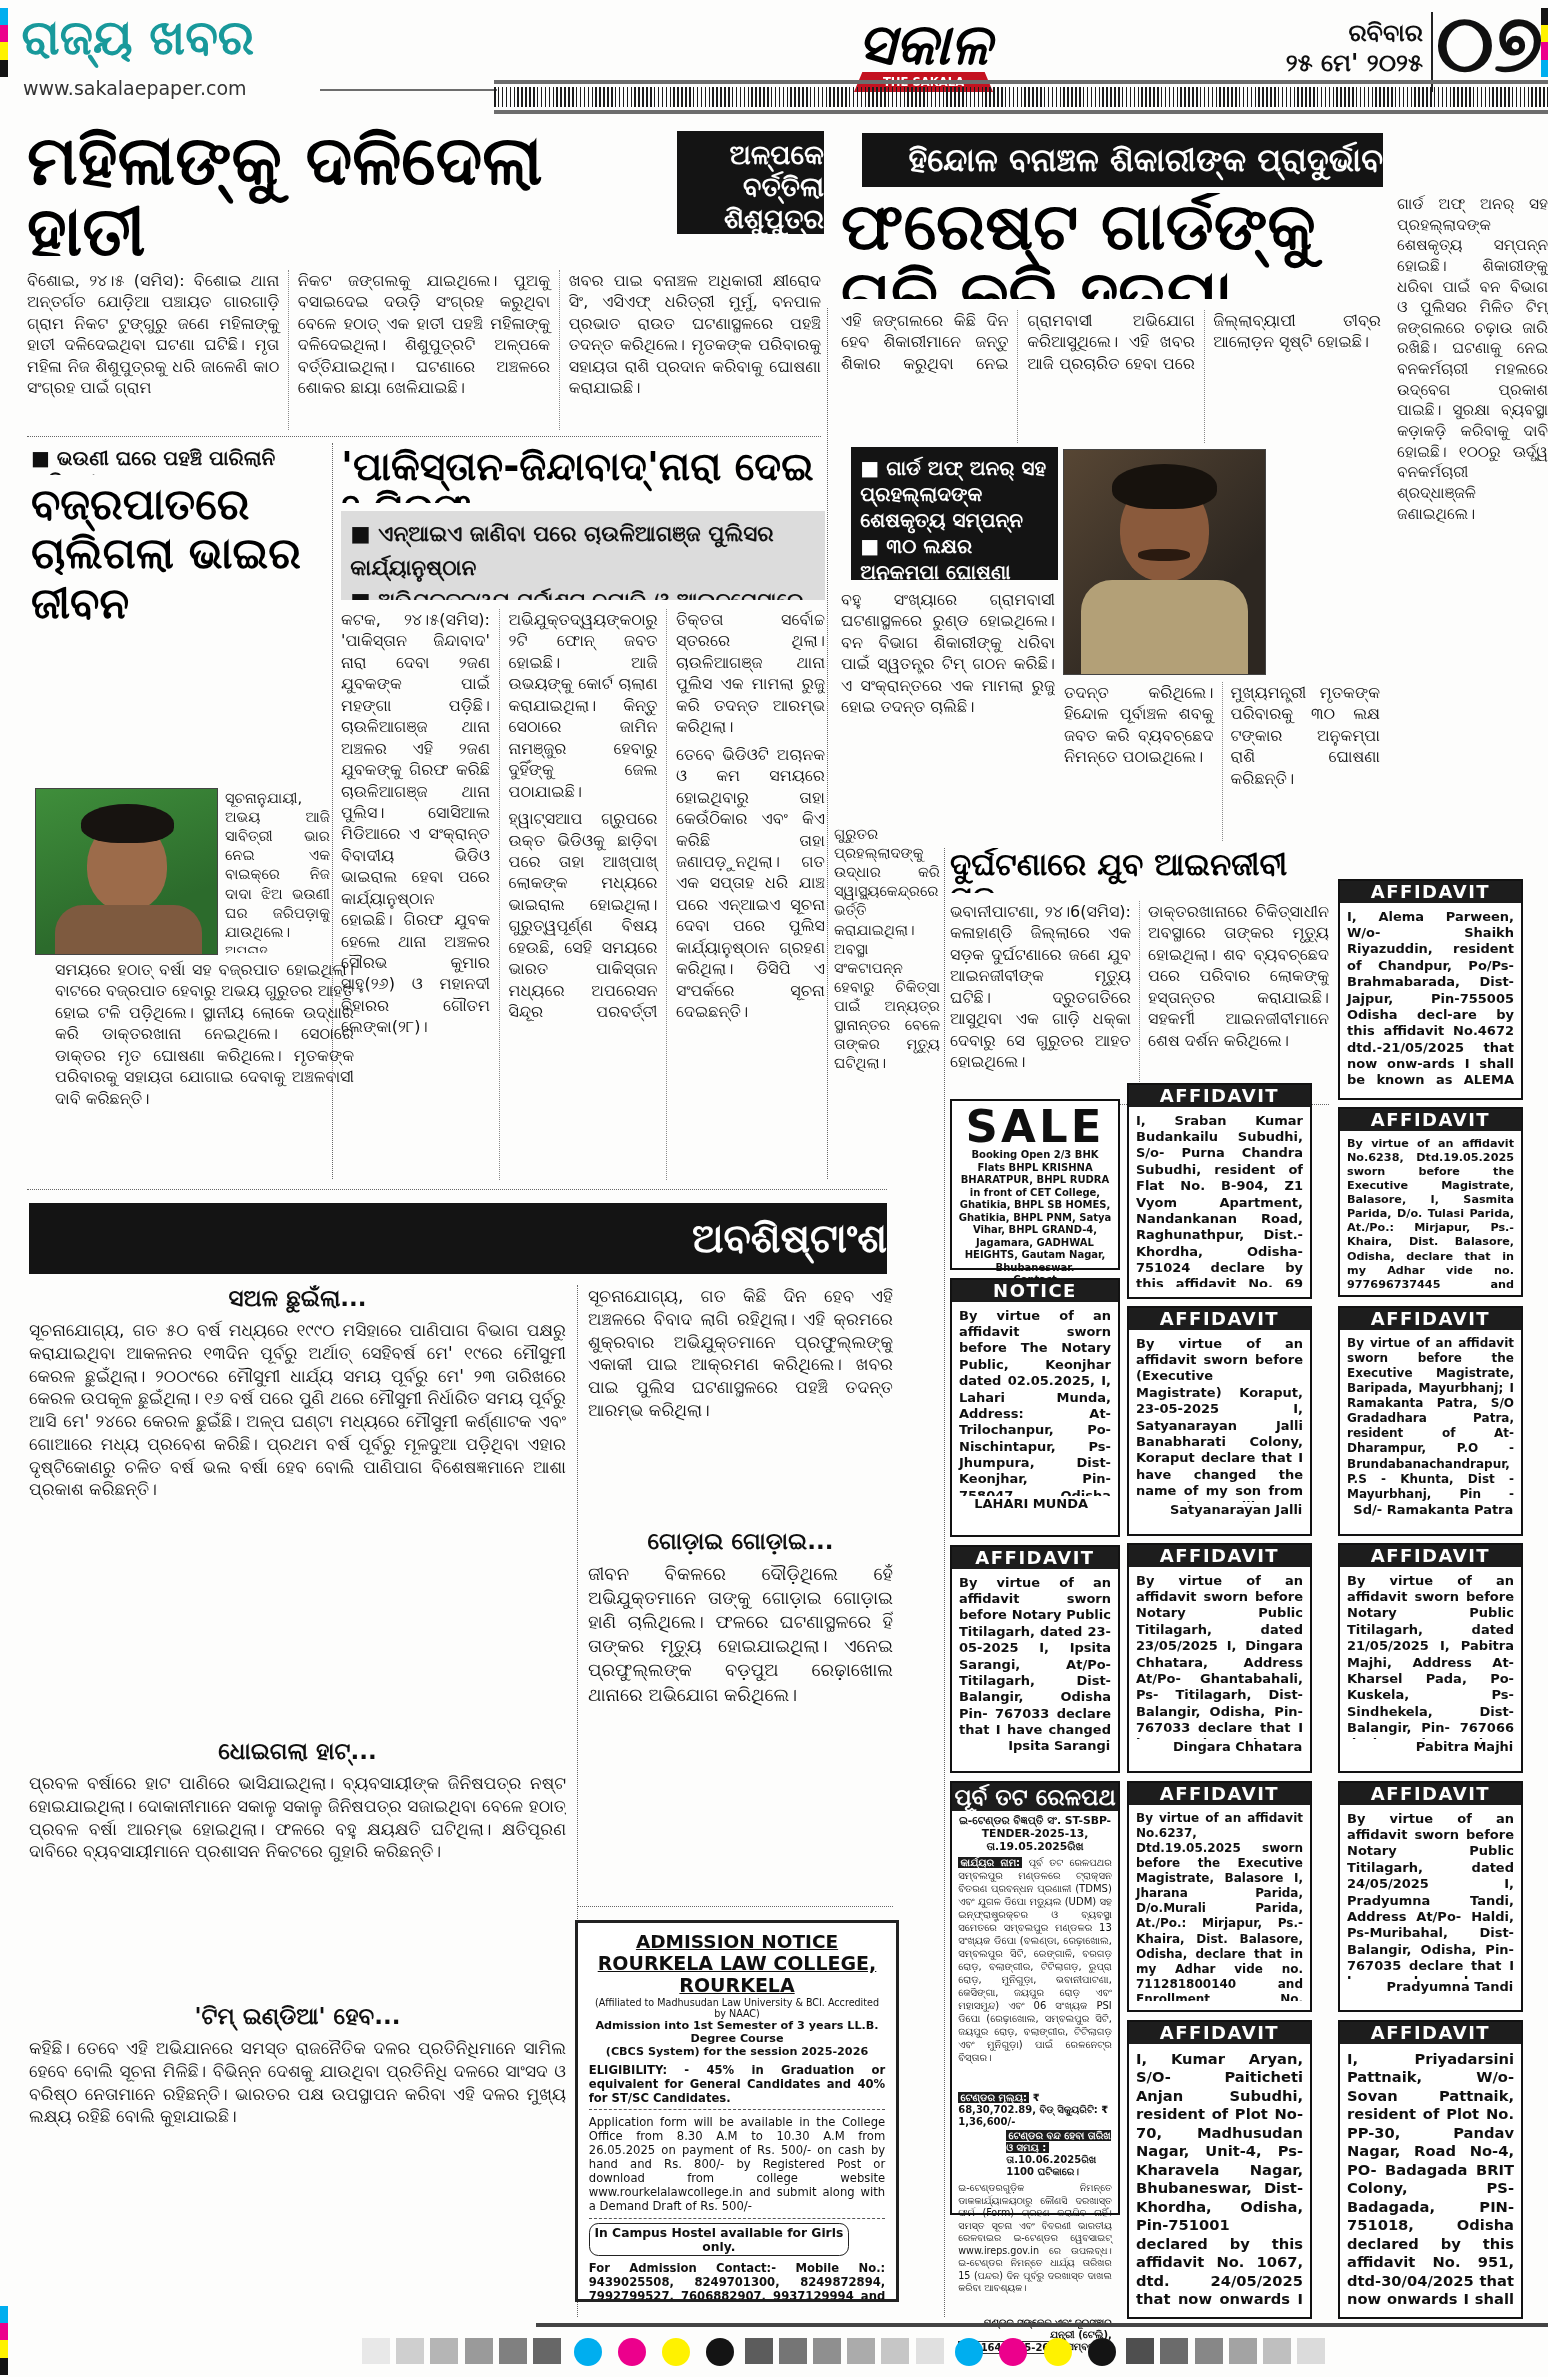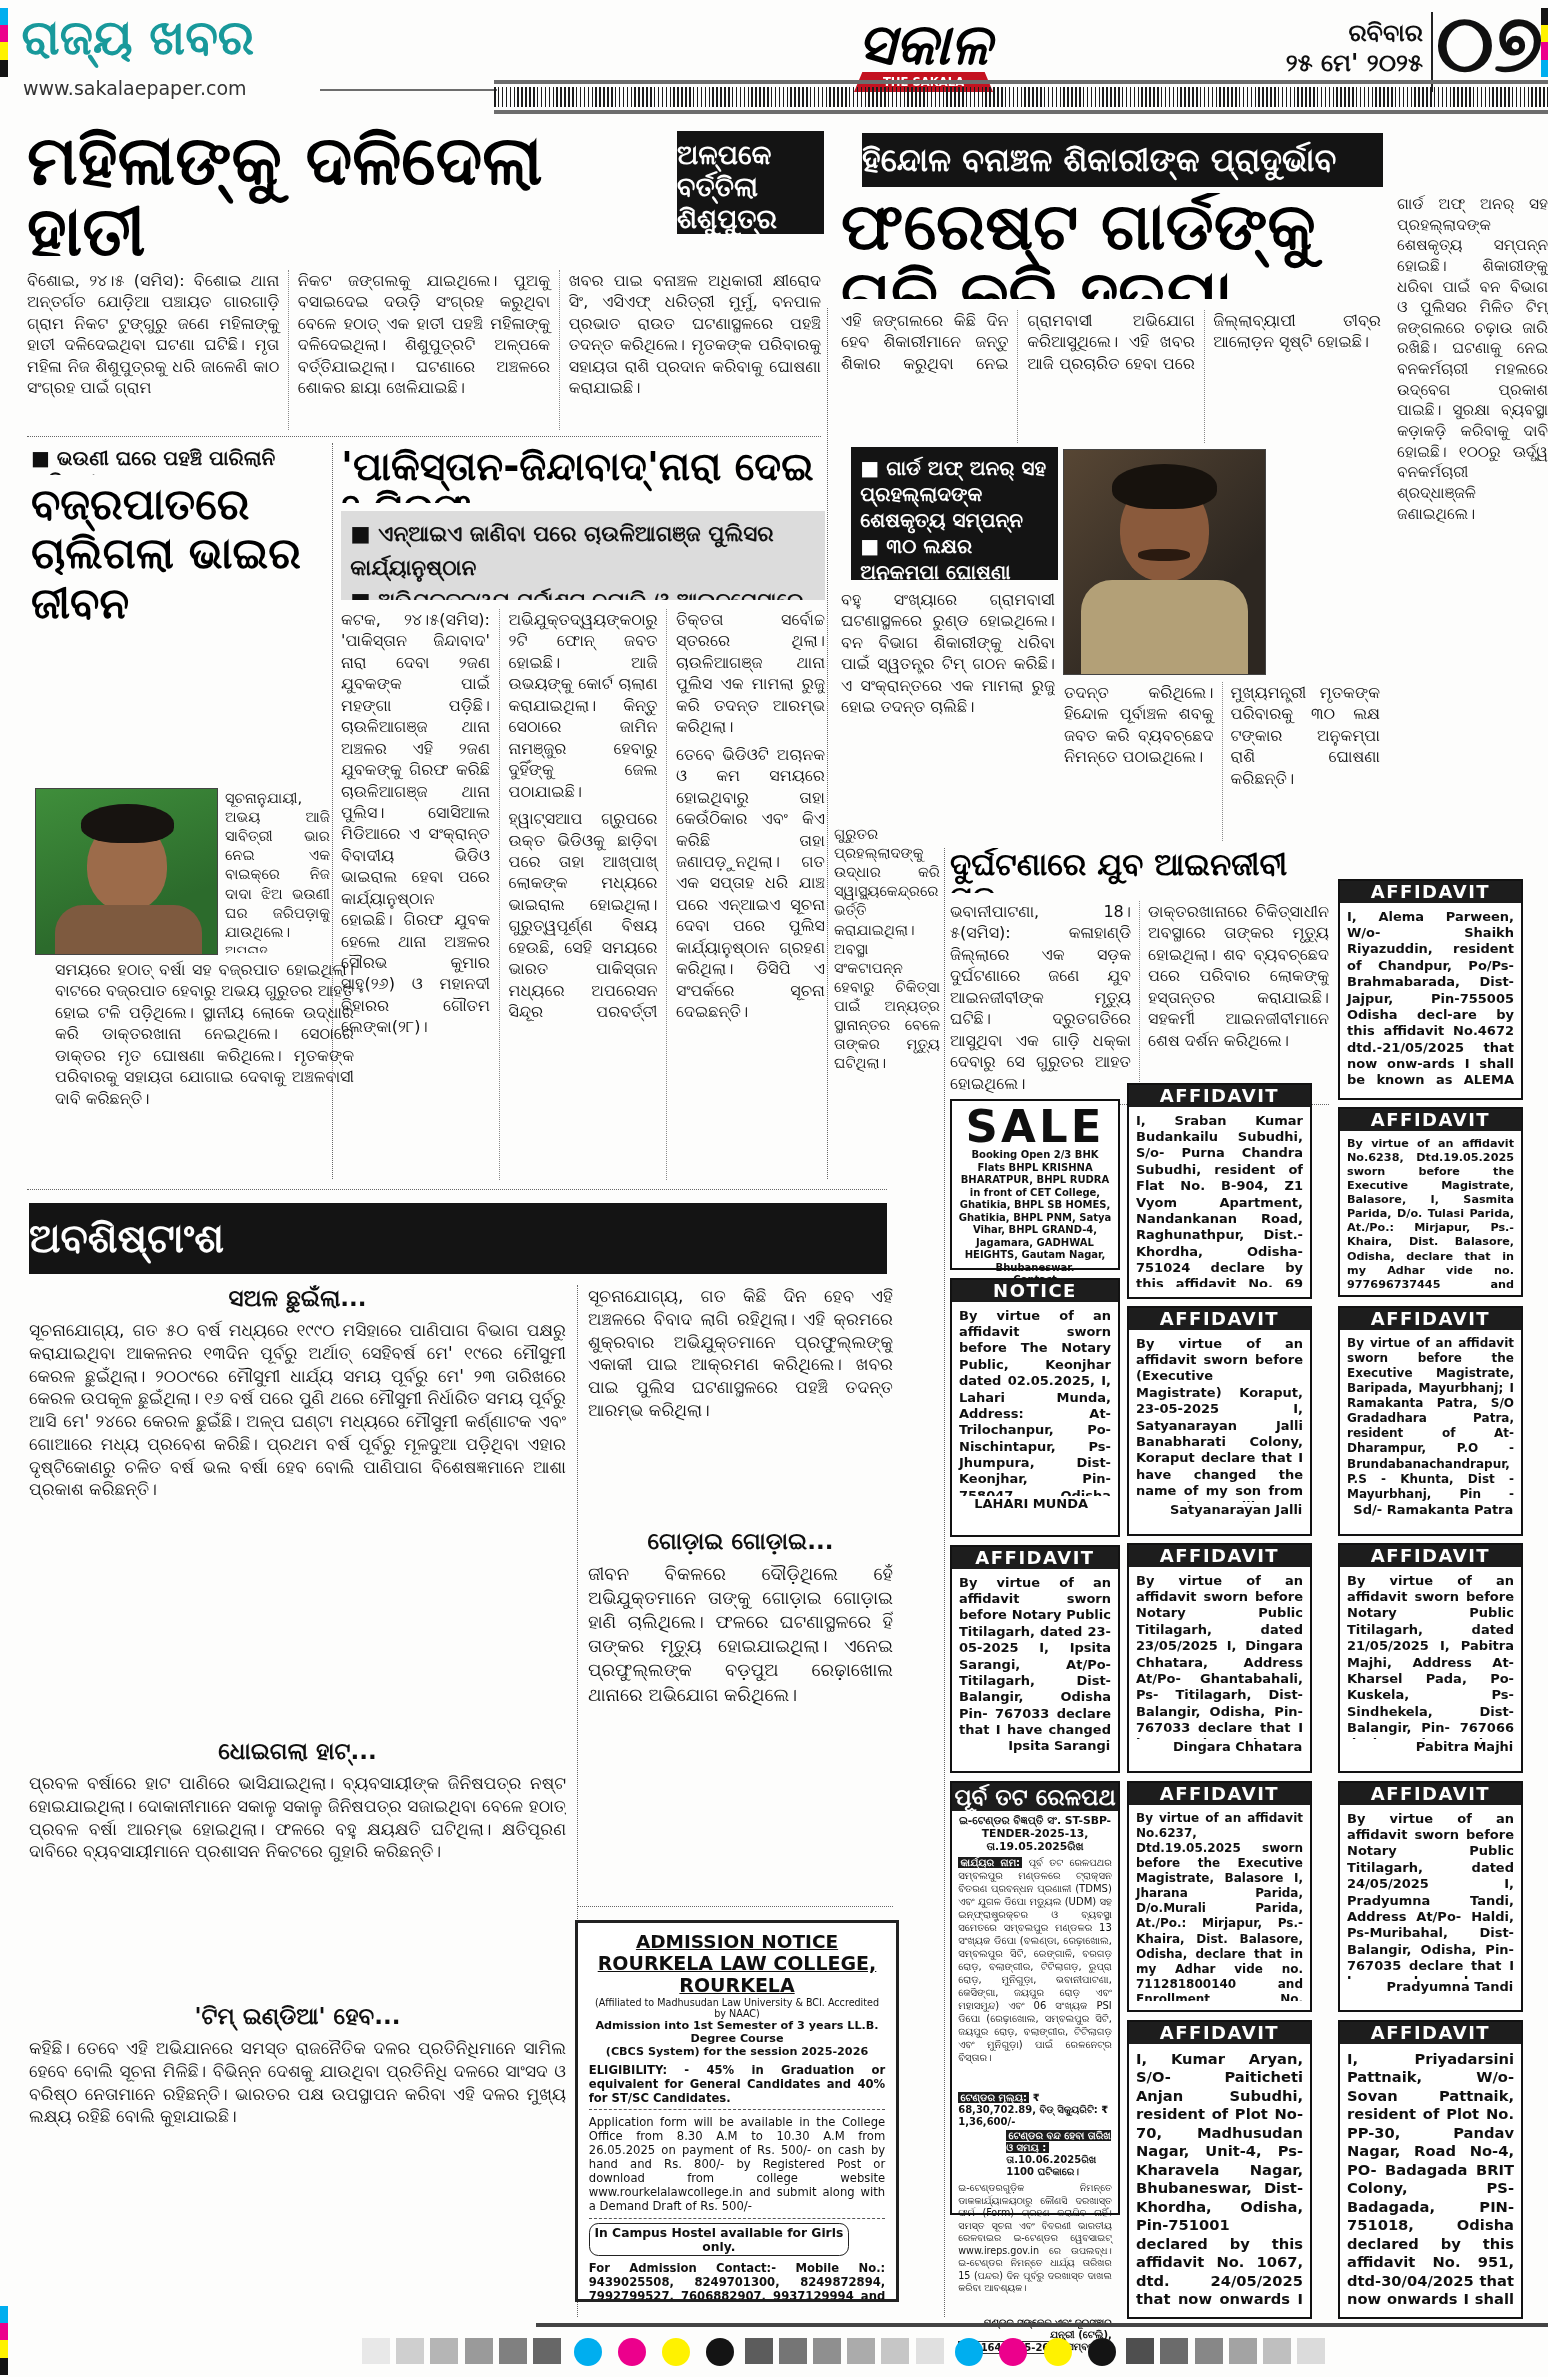--- a/index.html
+++ b/index.html
@@ -3,21 +3,21 @@
 <meta charset="utf-8">
 <style>
   html,body{margin:0;padding:0;background:#888;}
   #page{position:relative;width:1548px;height:2377px;background:#fdfdfc;margin:0 auto;
         font-family:"DejaVu Sans",sans-serif;color:#101010;overflow:hidden;}
   .abs{position:absolute;}
   .txt{overflow:hidden;}
   .body-text{font-size:16px;line-height:1.34;text-align:justify;overflow:hidden;}
   .small-text{font-size:14.7px;line-height:1.3;text-align:justify;overflow:hidden;}
   .headline{font-weight:bold;color:#000;overflow:hidden;line-height:1.05;}
-  .banner-black{background:#141414;color:#fff;font-weight:bold;text-align:left;overflow:hidden;}
+  .banner-black{background:#141414;color:#fff;font-weight:bold;text-align:right;overflow:hidden;}
   .gray-box{background:#dcdcdc;font-weight:bold;overflow:hidden;}
   .dotv{border-left:1.5px dotted #666;}
   .doth{border-top:1.5px dotted #666;}
   .cols3{column-count:3;column-gap:18.5px;column-rule:1.5px dotted #888;}
   .cols2{column-count:2;column-gap:17px;column-rule:1.5px dotted #888;}
   .cols3 p,.cols2 p{margin:0 0 6.2px 0;}
   .aff-box{position:absolute;border:2.3px solid #111;background:#fff;box-sizing:border-box;}
   .aff-head{background:#1d1d1d;color:#fff;font-weight:bold;text-align:center;
             font-size:18px;letter-spacing:1.5px;padding:0.8px 0;line-height:1.15;overflow:hidden;}
   .aff-body{font-size:13px;line-height:1.26;text-align:justify;padding:5.4px 7px 3.1px 7px;
@@ -106,21 +106,21 @@
     <div style="font-size:21.6px;line-height:1.55;">■ ଅଭିଯୁକ୍ତଦ୍ୱୟ ମର୍ଚ୍ଚାଣ୍ଟ ନ୍ୟାଭି ଓ ଆଇନପେସାରେ ଥିବା ଡିସିପିଙ୍କ ସୂଚନା</div>
   </div>
   <div class="abs body-text cols3 txt" style="left:341px;top:609px;width:484px;height:571px;">
     <p>କଟକ, ୨୪।୫(ସମିସ): 'ପାକିସ୍ତାନ ଜିନ୍ଦାବାଦ' ନାରା ଦେବା ୨ଜଣ ଯୁବକଙ୍କ ପାଇଁ ମହଙ୍ଗା ପଡ଼ିଛି। ଚାଉଳିଆଗଞ୍ଜ ଥାନା ଅଞ୍ଚଳର ଏହି ୨ଜଣ ଯୁବକଙ୍କୁ ଗିରଫ କରିଛି ଚାଉଳିଆଗଞ୍ଜ ଥାନା ପୁଲିସ। ସୋସିଆଲ ମିଡିଆରେ ଏ ସଂକ୍ରାନ୍ତ ବିବାଦୀୟ ଭିଡିଓ ଭାଇରାଲ ହେବା ପରେ କାର୍ଯ୍ୟାନୁଷ୍ଠାନ ହୋଇଛି। ଗିରଫ ଯୁବକ ହେଲେ ଥାନା ଅଞ୍ଚଳର ସୌରଭ କୁମାର ସାହୁ(୨୬) ଓ ମହାନଦୀ ବିହାରର ଗୌତମ ଲେଙ୍କା(୨୮)। ଅଭିଯୁକ୍ତଦ୍ୱୟଙ୍କଠାରୁ ୨ଟି ଫୋନ୍ ଜବତ ହୋଇଛି। ଆଜି ଉଭୟଙ୍କୁ କୋର୍ଟ ଚାଲାଣ କରାଯାଇଥିଲା। କିନ୍ତୁ ସେଠାରେ ଜାମିନ ନାମଞ୍ଜୁର ହେବାରୁ ଦୁହିଁଙ୍କୁ ଜେଲ ପଠାଯାଇଛି।</p>
     <p>ହ୍ୱାଟ୍ସଆପ ଗ୍ରୁପରେ ଉକ୍ତ ଭିଡିଓକୁ ଛାଡ଼ିବା ପରେ ତାହା ଆଖ୍‌ପାଖ୍ ଲୋକଙ୍କ ମଧ୍ୟରେ ଭାଇରାଲ ହୋଇଥିଲା। ଗୁରୁତ୍ୱପୂର୍ଣ୍ଣ ବିଷୟ ହେଉଛି, ସେହି ସମୟରେ ଭାରତ ପାକିସ୍ତାନ ମଧ୍ୟରେ ଅପରେସନ ସିନ୍ଦୂର ପରବର୍ତ୍ତୀ ତିକ୍ତତା ସର୍ବୋଚ୍ଚ ସ୍ତରରେ ଥିଲା। ଚାଉଳିଆଗଞ୍ଜ ଥାନା ପୁଲିସ ଏକ ମାମଲା ରୁଜୁ କରି ତଦନ୍ତ ଆରମ୍ଭ କରିଥିଲା।</p>
     <p>ତେବେ ଭିଡିଓଟି ଅଚାନକ ଓ କମ ସମୟରେ ହୋଇଥିବାରୁ ତାହା କେଉଁଠିକାର ଏବଂ କିଏ କରିଛି ତାହା ଜଣାପଡ଼ୁନଥିଲା। ଗତ ଏକ ସପ୍ତାହ ଧରି ଯାଞ୍ଚ ପରେ ଏନ୍‌ଆଇଏ ସୂଚନା ଦେବା ପରେ ପୁଲିସ କାର୍ଯ୍ୟାନୁଷ୍ଠାନ ଗ୍ରହଣ କରିଥିଲା। ଡିସିପି ଏ ସଂପର୍କରେ ସୂଚନା ଦେଇଛନ୍ତି।</p>
   </div>
 
   <div class="abs headline" style="left:950px;top:848px;width:379px;height:45px;font-size:31px;">ଦୁର୍ଘଟଣାରେ ଯୁବ ଆଇନଜୀବୀ ମୃତ</div>
   <div class="abs body-text cols2 txt" style="left:950px;top:901px;width:379px;height:197px;">
-    <p>ଭବାନୀପାଟଣା, 18।୫(ସମିସ): କଳାହାଣ୍ଡି ଜିଲ୍ଲାରେ ଏକ ସଡ଼କ ଦୁର୍ଘଟଣାରେ ଜଣେ ଯୁବ ଆଇନଜୀବୀଙ୍କ ମୃତ୍ୟୁ ଘଟିଛି। ଦ୍ରୁତଗତିରେ ଆସୁଥିବା ଏକ ଗାଡ଼ି ଧକ୍କା ଦେବାରୁ ସେ ଗୁରୁତର ଆହତ ହୋଇଥିଲେ।</p>
+    <p>ଭବାନୀପାଟଣା, ୨୪।6(ସମିସ): କଳାହାଣ୍ଡି ଜିଲ୍ଲାରେ ଏକ ସଡ଼କ ଦୁର୍ଘଟଣାରେ ଜଣେ ଯୁବ ଆଇନଜୀବୀଙ୍କ ମୃତ୍ୟୁ ଘଟିଛି। ଦ୍ରୁତଗତିରେ ଆସୁଥିବା ଏକ ଗାଡ଼ି ଧକ୍କା ଦେବାରୁ ସେ ଗୁରୁତର ଆହତ ହୋଇଥିଲେ।</p>
     <p>ଡାକ୍ତରଖାନାରେ ଚିକିତ୍ସାଧୀନ ଅବସ୍ଥାରେ ତାଙ୍କର ମୃତ୍ୟୁ ହୋଇଥିଲା। ଶବ ବ୍ୟବଚ୍ଛେଦ ପରେ ପରିବାର ଲୋକଙ୍କୁ ହସ୍ତାନ୍ତର କରାଯାଇଛି। ସହକର୍ମୀ ଆଇନଜୀବୀମାନେ ଶେଷ ଦର୍ଶନ କରିଥିଲେ।</p>
   </div>
   <div class="abs doth" style="left:950px;top:1104px;width:379px;height:0;"></div>
   <div class="abs dotv" style="left:944px;top:848px;width:0;height:1469px;"></div>
 
   <div class="abs doth" style="left:27px;top:1189px;width:860px;height:0;"></div>
   <div class="abs banner-black" style="left:29px;top:1203px;width:858px;height:71px;font-size:40px;line-height:71px;">ଅବଶିଷ୍ଟାଂଶ</div>
 
   <div class="abs subhead" style="left:29px;top:1285px;width:537px;height:29px;">ସଅଳ ଛୁଇଁଲା...</div>
   <div class="abs body-text txt" style="left:29px;top:1319px;width:537px;height:416px;font-size:17px;">ସୂଚନାଯୋଗ୍ୟ, ଗତ ୫୦ ବର୍ଷ ମଧ୍ୟରେ ୧୯୯୦ ମସିହାରେ ପାଣିପାଗ ବିଭାଗ ପକ୍ଷରୁ କରାଯାଇଥିବା ଆକଳନର ୧୩ଦିନ ପୂର୍ବରୁ ଅର୍ଥାତ୍ ସେହିବର୍ଷ ମେ' ୧୯ରେ ମୌସୁମୀ କେରଳ ଛୁଇଁଥିଲା। ୨୦୦୯ରେ ମୌସୁମୀ ଧାର୍ଯ୍ୟ ସମୟ ପୂର୍ବରୁ ମେ' ୨୩ ତାରିଖରେ କେରଳ ଉପକୂଳ ଛୁଇଁଥିଲା। ୧୬ ବର୍ଷ ପରେ ପୁଣି ଥରେ ମୌସୁମୀ ନିର୍ଧାରିତ ସମୟ ପୂର୍ବରୁ ଆସି ମେ' ୨୪ରେ କେରଳ ଛୁଇଁଛି। ଅଳ୍ପ ଘଣ୍ଟା ମଧ୍ୟରେ ମୌସୁମୀ କର୍ଣ୍ଣାଟକ ଏବଂ ଗୋଆରେ ମଧ୍ୟ ପ୍ରବେଶ କରିଛି। ପ୍ରଥମ ବର୍ଷ ପୂର୍ବରୁ ମୂଳଦୁଆ ପଡ଼ିଥିବା ଏହାର ଦୃଷ୍ଟିକୋଣରୁ ଚଳିତ ବର୍ଷ ଭଲ ବର୍ଷା ହେବ ବୋଲି ପାଣିପାଗ ବିଶେଷଜ୍ଞମାନେ ଆଶା ପ୍ରକାଶ କରିଛନ୍ତି।</div>

